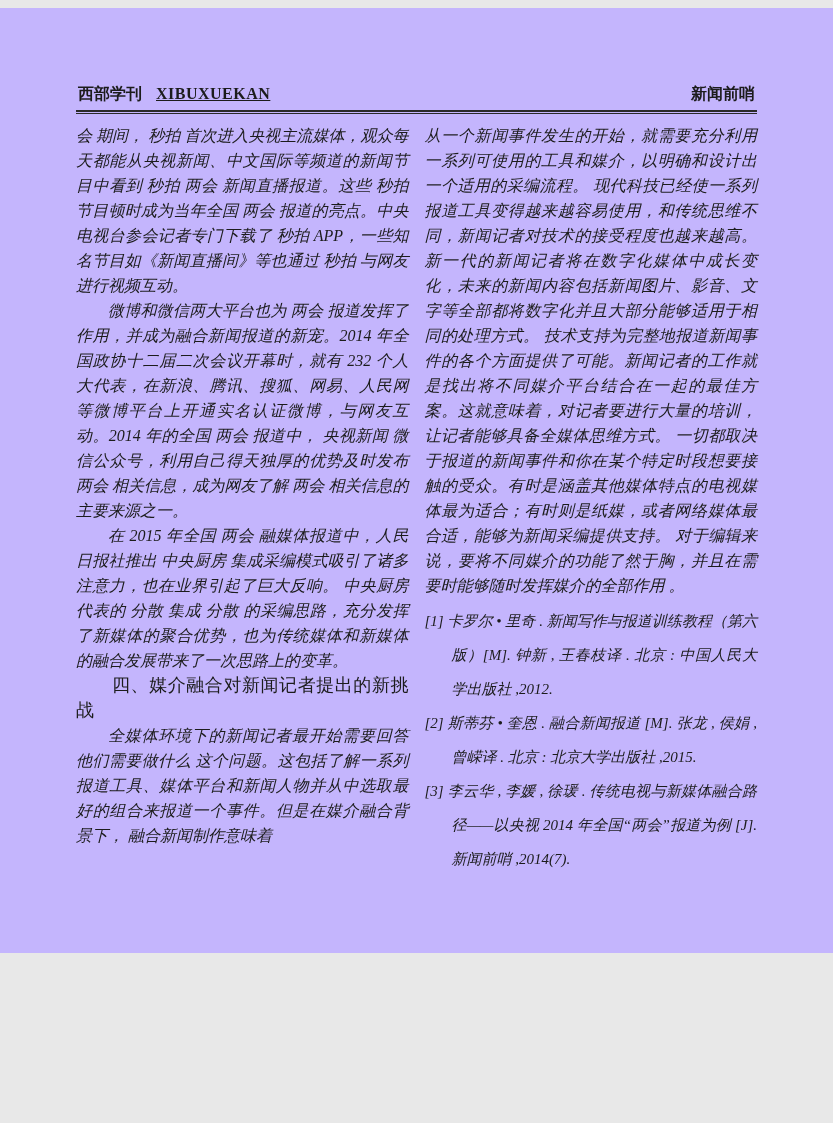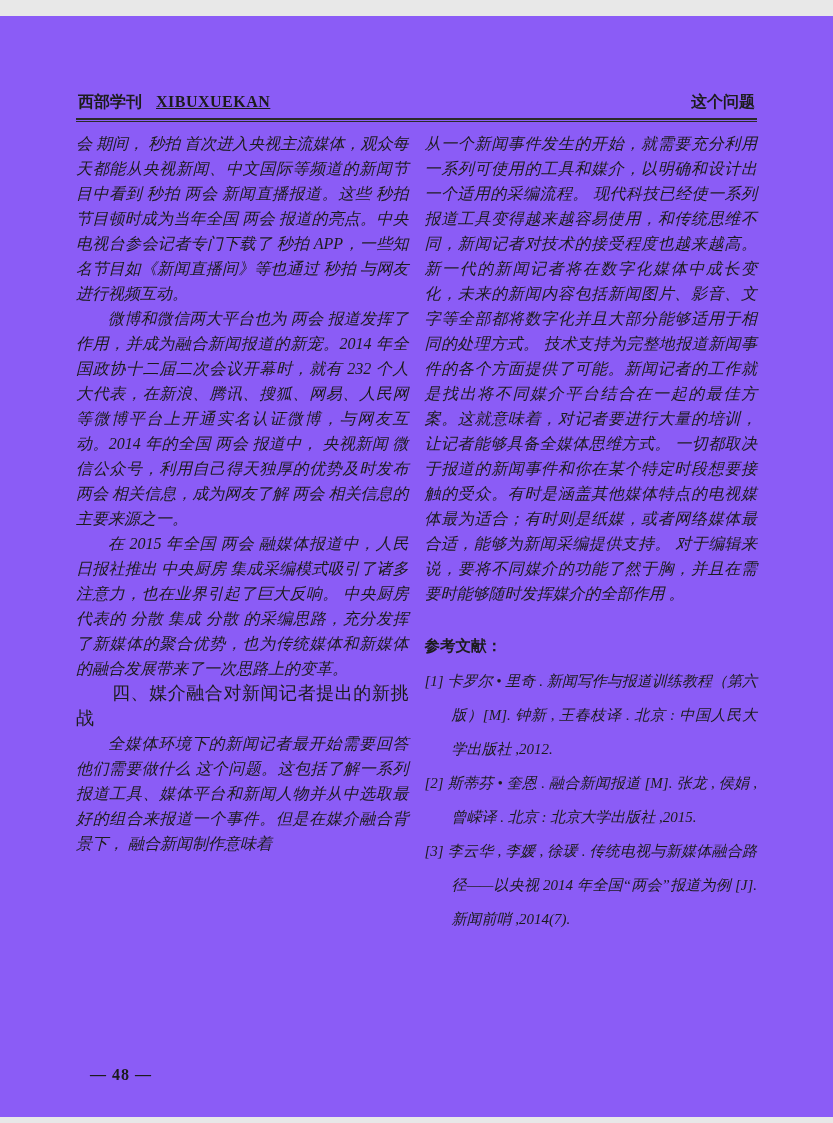--- a/index.html
+++ b/index.html
@@ -1,22 +1,22 @@
 <!DOCTYPE html>
 <html><head>
 <meta charset="utf-8">
 <style>
   * { margin: 0; padding: 0; box-sizing: border-box; }
   html, body { background: #e8e8e8; }
   .page {
     position: relative;
     width: 833px;
-    height: 1101px;
-    margin: 16px auto;
-    background: #8b5cf6;
+    height: 945px;
+    margin: 8px auto;
+    background: #c4b5fd;
     font-family: "Liberation Serif", "DejaVu Serif", serif;
     color: #1c1c1c;
     overflow: hidden;
   }
   .content {
     position: absolute;
     left: 76px;
     right: 76px;
     top: 76px;
   }
@@ -83,38 +83,37 @@
 <body>
 
 <div class="page">
   <div class="content">
 
     <div class="header-row">
       <div class="header-left">
         <span>西部学刊</span>
         <span class="journal-en">XIBUXUEKAN</span>
       </div>
-      <div>这个问题</div>
+      <div>新闻前哨</div>
     </div>
     <div class="header-rule"></div>
 
     <div class="columns">
 
       <div class="col">
         <p class="para no-indent">会 期间， 秒拍 首次进入央视主流媒体，观众每天都能从央视新闻、中文国际等频道的新闻节目中看到 秒拍 两会 新闻直播报道。这些 秒拍 节目顿时成为当年全国 两会 报道的亮点。中央电视台参会记者专门下载了 秒拍 APP，一些知名节目如《新闻直播间》等也通过 秒拍 与网友进行视频互动。</p>
         <p class="para">微博和微信两大平台也为 两会 报道发挥了作用，并成为融合新闻报道的新宠。2014 年全国政协十二届二次会议开幕时，就有 232 个人大代表，在新浪、腾讯、搜狐、网易、人民网等微博平台上开通实名认证微博，与网友互动。2014 年的全国 两会 报道中， 央视新闻 微信公众号，利用自己得天独厚的优势及时发布 两会 相关信息，成为网友了解 两会 相关信息的主要来源之一。</p>
         <p class="para">在 2015 年全国 两会 融媒体报道中，人民日报社推出 中央厨房 集成采编模式吸引了诸多注意力，也在业界引起了巨大反响。 中央厨房 代表的 分散 集成 分散 的采编思路，充分发挥了新媒体的聚合优势，也为传统媒体和新媒体的融合发展带来了一次思路上的变革。</p>
         <p class="section-heading">四、媒介融合对新闻记者提出的新挑战</p>
         <p class="para">全媒体环境下的新闻记者最开始需要回答 他们需要做什么 这个问题。这包括了解一系列报道工具、媒体平台和新闻人物并从中选取最好的组合来报道一个事件。但是在媒介融合背景下， 融合新闻制作意味着</p>
       </div>
 
       <div class="col">
         <p class="para no-indent">从一个新闻事件发生的开始，就需要充分利用一系列可使用的工具和媒介，以明确和设计出一个适用的采编流程。 现代科技已经使一系列报道工具变得越来越容易使用，和传统思维不同，新闻记者对技术的接受程度也越来越高。 新一代的新闻记者将在数字化媒体中成长变化，未来的新闻内容包括新闻图片、影音、文字等全部都将数字化并且大部分能够适用于相同的处理方式。 技术支持为完整地报道新闻事件的各个方面提供了可能。新闻记者的工作就是找出将不同媒介平台结合在一起的最佳方案。这就意味着，对记者要进行大量的培训，让记者能够具备全媒体思维方式。 一切都取决于报道的新闻事件和你在某个特定时段想要接触的受众。有时是涵盖其他媒体特点的电视媒体最为适合；有时则是纸媒，或者网络媒体最合适，能够为新闻采编提供支持。 对于编辑来说，要将不同媒介的功能了然于胸，并且在需要时能够随时发挥媒介的全部作用 。</p>
 
-        <p class="refs-title">参考文献：</p>
         <div class="ref-list">
           <p class="ref-item">[1] 卡罗尔 • 里奇 . 新闻写作与报道训练教程（第六版）[M]. 钟新 , 王春枝译 . 北京 : 中国人民大学出版社 ,2012.</p>
           <p class="ref-item">[2] 斯蒂芬 • 奎恩 . 融合新闻报道 [M]. 张龙 , 侯娟 , 曾嵘译 . 北京 : 北京大学出版社 ,2015.</p>
           <p class="ref-item">[3] 李云华 , 李媛 , 徐瑗 . 传统电视与新媒体融合路径——以央视 2014 年全国“两会”报道为例 [J]. 新闻前哨 ,2014(7).</p>
 
         </div>
 
       </div>
 
     </div>

